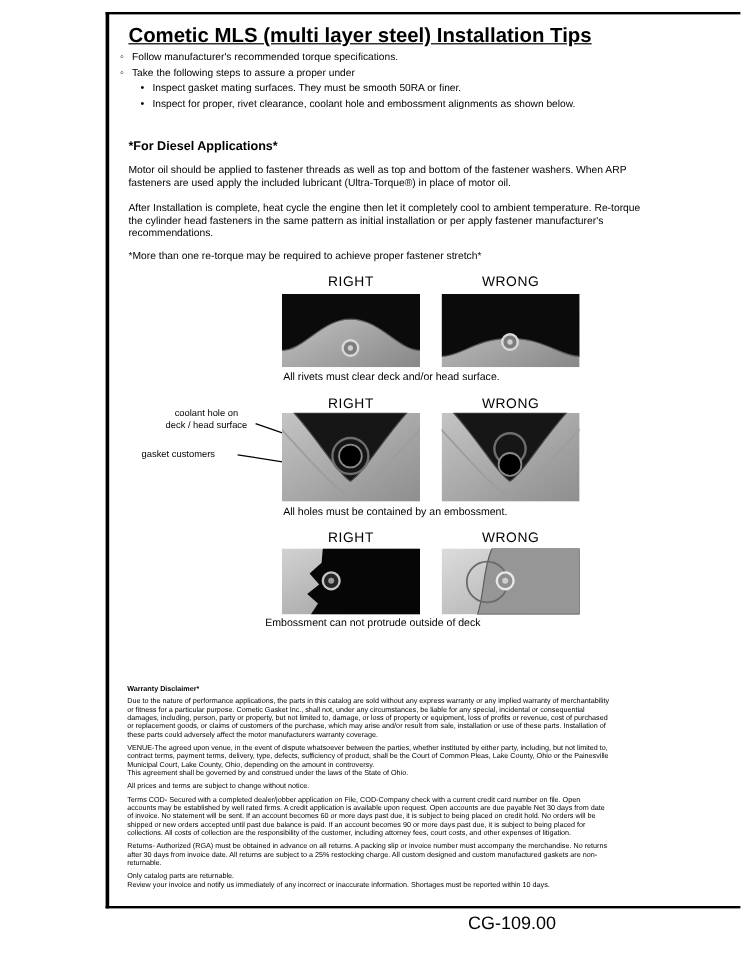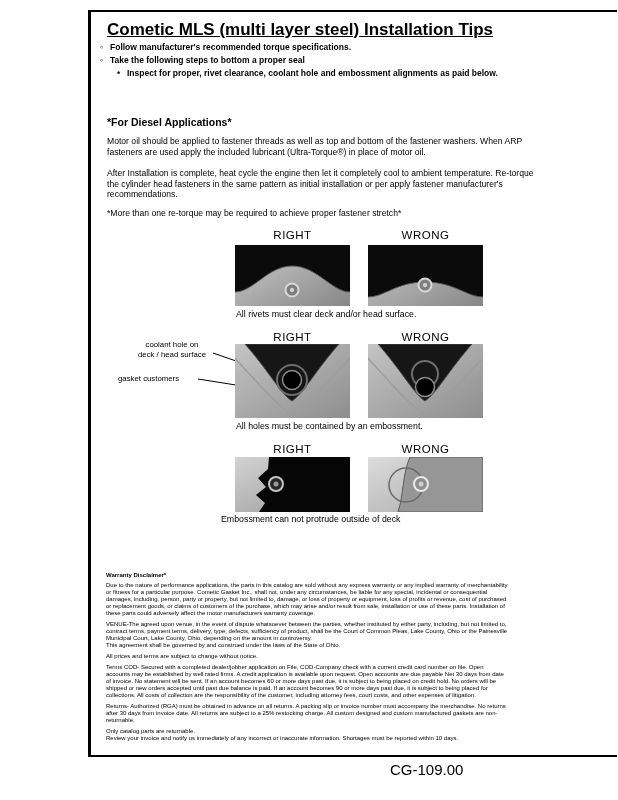--- a/index.html
+++ b/index.html
@@ -9,21 +9,21 @@
   }
   .frame{
     position:absolute;left:88px;top:10px;width:529px;height:747px;
     border-left:3px solid #000;border-top:2px solid #000;border-bottom:2px solid #000;
     box-sizing:border-box;pointer-events:none;
   }
   .title{
     position:absolute;left:107px;top:20px;margin:0;
     font-size:17px;font-weight:bold;text-decoration:underline;
   }
-  .tips{position:absolute;left:100px;top:41px;font-size:8.5px;line-height:13px;width:470px;font-weight:bold;}
+  .tips{position:absolute;left:100px;top:41px;font-size:8.5px;line-height:13px;width:470px;}
   .tip{padding-left:10px;position:relative;}
   .tip::before{content:"◦";position:absolute;left:0;top:0;font-size:9px;}
   .tip.sub{margin-left:17px;padding-left:10px;}
   .tip.sub::before{content:"•";font-size:9px;}
   .diesel-heading{
     position:absolute;left:107px;top:116px;margin:0;font-size:10.5px;font-weight:bold;
   }
   .para{position:absolute;left:107px;width:432px;font-size:8.6px;line-height:10.5px;margin:0;}
   .p1{top:136px;}
   .p2{top:168px;}
@@ -46,22 +46,23 @@
 </style>
 </head>
 <body>
 
 <div class="frame"></div>
 
 <h1 class="title">Cometic MLS (multi layer steel) Installation Tips</h1>
 
 <div class="tips">
   <div class="tip"><span>Follow manufacturer's recommended torque specifications.</span></div>
-  <div class="tip"><span>Take the following steps to bottom a proper seal</span></div>
-  <div class="tip sub"><span>Inspect for proper, rivet clearance, coolant hole and embossment alignments as paid below.</span></div>
+  <div class="tip"><span>Take the following steps to assure a proper under</span></div>
+  <div class="tip sub"><span>Inspect gasket mating surfaces.  They must be smooth 50RA or finer.</span></div>
+  <div class="tip sub"><span>Inspect for proper, rivet clearance, coolant hole and embossment alignments as shown below.</span></div>
 </div>
 
 <h2 class="diesel-heading">*For Diesel Applications*</h2>
 <p class="para p1">Motor oil should be applied to fastener threads as well as top and bottom of the fastener washers. When ARP fasteners are used apply the included lubricant (Ultra-Torque®) in place of motor oil.</p>
 <p class="para p2">After Installation is complete, heat cycle the engine then let it completely cool to ambient temperature. Re-torque the cylinder head fasteners in the same pattern as initial installation or per apply fastener manufacturer's recommendations.</p>
 <p class="para note">*More than one re-torque may be required to achieve proper fastener stretch*</p>
 
 <div class="lbl" style="left:235px;top:229px;">RIGHT</div>
 <div class="lbl" style="left:368px;top:229px;">WRONG</div>
 

